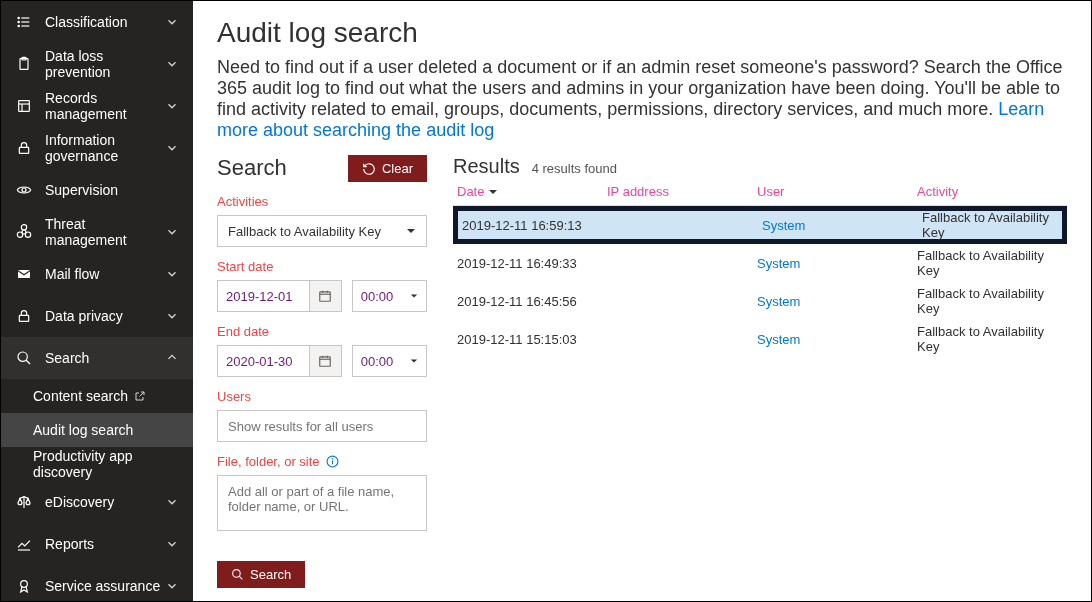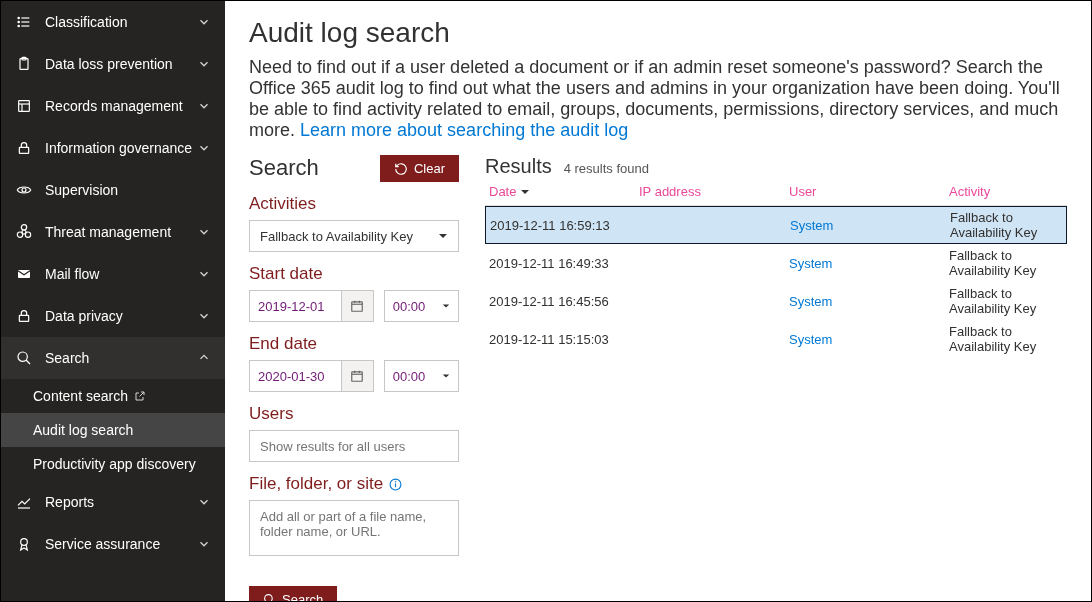--- a/index.html
+++ b/index.html
@@ -1,21 +1,21 @@
 <!DOCTYPE html>
 <html><head>
 <meta charset="utf-8">
 <style>
 * { margin:0; padding:0; box-sizing:border-box; font-family:"Segoe UI", Arial, sans-serif; }
 body { background:#fff; width:1092px; height:602px; overflow:hidden; border:1px solid #000; }
 
 .app { display:flex; height:100%; }
 
 
-.sidebar { width:224px; background:#252423; color:#fff; display:flex; flex-direction:column; font-size:14px; }
+.sidebar { width:192px; background:#252423; color:#fff; display:flex; flex-direction:column; font-size:14px; }
 .nav-item { display:flex; align-items:center; height:42px; padding:0 14px; cursor:pointer; position:relative; }
 .nav-item.active-parent { background:#31302f; }
 .nav-item .nav-icon { width:18px; display:flex; justify-content:center; margin-right:12px; }
 .nav-item .nav-label { flex:1; }
 .nav-item .chevron { width:14px; opacity:0.8; }
 .sub-item { height:34px; padding-left:32px; display:flex; align-items:center; cursor:pointer; font-size:14px; }
 .sub-item.selected { background:#464545; }
 .sub-item .ext-icon { margin-left:6px; opacity:.8; }
 svg { display:block; }
 
@@ -25,21 +25,21 @@
 .intro { font-size:18px; color:#333; margin-bottom:14px; }
 .intro a { color:#0078D4; text-decoration:none; }
 
 .columns { display:flex; }
 .search-col { width:210px; margin-right:26px; }
 .search-head { display:flex; justify-content:space-between; align-items:flex-start; margin-bottom:6px; }
 .search-head h2 { font-size:22px; font-weight:400; }
 .btn { background:#7f1d1d; color:#fff; border:none; padding:6px 14px; font-size:13px; display:inline-flex; align-items:center; cursor:pointer; }
 .btn svg { margin-right:6px; }
 
-.field-label { font-size:17px; color:#7f1d1d; margin-top:12px; margin-bottom:6px; display:flex; align-items:center; }
+.field-label { font-size:13px; color:#ef4444; margin-top:12px; margin-bottom:6px; display:flex; align-items:center; }
 .field-label .info-icon { margin-left:6px; color:#0078D4; }
 .dropdown { border:1px solid #c8c6c4; height:32px; display:flex; align-items:center; padding:0 10px; font-size:13px; color:#333; }
 .dropdown .dd-text { flex:1; }
 
 .date-row { display:flex; }
 .date-box { border:1px solid #c8c6c4; height:32px; display:flex; align-items:center; padding:0 8px; font-size:13px; color:#701a75; }
 .date-val { width:98px; border-right:none; }
 .date-cal { width:34px; background:#f3f2f1; border-left:1px solid #c8c6c4; justify-content:center; }
 .time-sel { width:80px; margin-left:10px; justify-content:space-between; }
 
@@ -56,21 +56,21 @@
 .results-head .count { font-size:13px; color:#555; }
 
 .tbl-head { display:flex; font-size:13px; color:#ec4899; padding:6px 4px; border-bottom:1px solid #e1dfdd; }
 .c-date { width:150px; display:flex; align-items:center; }
 .c-ip { width:150px; }
 .c-user { width:160px; }
 .c-act { flex:1; }
 .sort-icon { margin-left:4px; }
 
 .row { display:flex; font-size:13px; padding:10px 4px; height:38px; align-items:center; }
-.row.sel { background:#cfe4f5; border:1px solid #0f172a; }
+.row.sel { background:#cfe4f5; border:5px solid #0f172a; }
 .row .c-user { color:#0078D4; }
 </style>
 </head>
 <body>
 
 <div class="app">
   <div class="sidebar">
 
     <div id="nav-root">
         <div class="nav-item">
@@ -210,20 +210,36 @@
               <line x1="20" y1="4" x2="11" y2="13"></line>
               <path d="M18 14 V20 H4 V6 H10"></path>
             </svg>
           </span>
         </div>
         <div class="sub-item selected">
           <span>Audit log search</span>
         </div>
         <div class="sub-item">
           <span>Productivity app discovery</span>
+        </div>
+        <div class="nav-item">
+          <span class="nav-icon">
+            <svg width="16" height="16" viewBox="0 0 24 24" fill="none" stroke="white" stroke-width="1.8">
+              <line x1="12" y1="3" x2="12" y2="21"></line>
+              <path d="M5 7 L12 4 L19 7"></path>
+              <path d="M3 13 a3 3 0 0 0 6 0 L6 7 Z"></path>
+              <path d="M15 13 a3 3 0 0 0 6 0 L18 7 Z"></path>
+            </svg>
+          </span>
+          <span class="nav-label">eDiscovery</span>
+          <span class="chevron">
+            <svg width="14" height="14" viewBox="0 0 16 16" fill="none" stroke="white" stroke-width="1.5">
+              <polyline points="4 6 8 10 12 6"></polyline>
+            </svg>
+          </span>
         </div>
         <div class="nav-item">
           <span class="nav-icon">
             <svg width="16" height="16" viewBox="0 0 24 24" fill="none" stroke="white" stroke-width="1.8">
               <polyline points="3 17 9 11 13 15 21 7"></polyline>
               <line x1="3" y1="21" x2="21" y2="21"></line>
             </svg>
           </span>
           <span class="nav-label">Reports</span>
           <span class="chevron">

